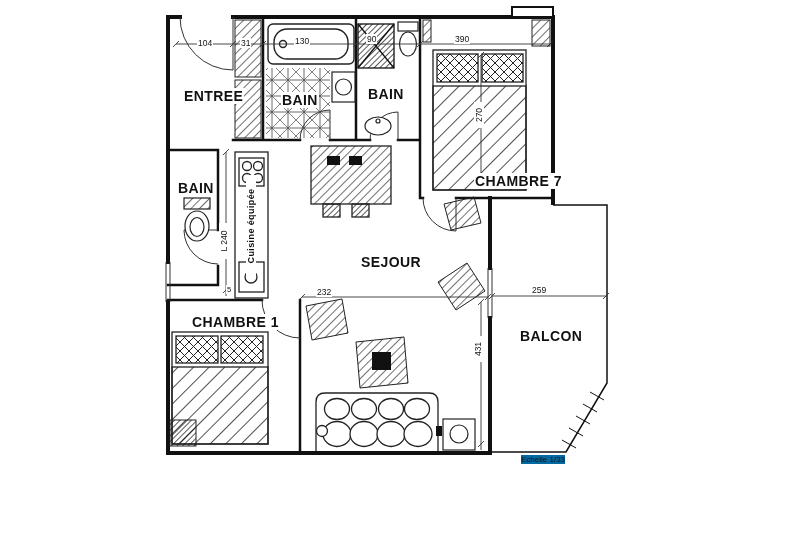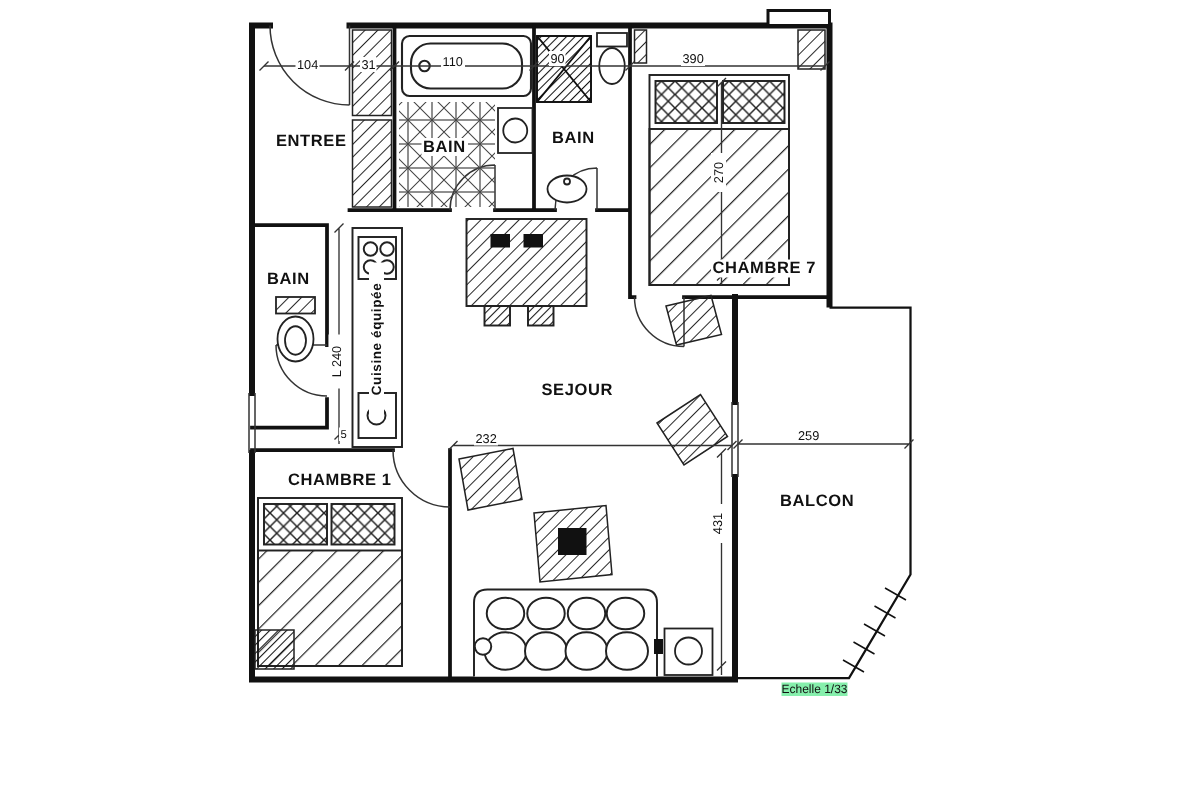--- a/index.html
+++ b/index.html
@@ -1,25 +1,25 @@
 <!DOCTYPE html>
 <html><head>
 <meta charset="utf-8">
 <style>
   html,body{margin:0;padding:0;background:#ffffff;}
   .plan-wrap{position:relative;width:787px;height:534px;background:#fff;
     font-family:"Liberation Sans",sans-serif;color:#111;overflow:hidden;}
   .plan-wrap svg{position:absolute;left:0;top:0;}
   .lbl{position:absolute;white-space:nowrap;color:#111;}
-  .room{font-size:11px;font-weight:bold;letter-spacing:.4px;background:#fff;padding:0 1px;}
+  .room{font-size:14px;font-weight:bold;letter-spacing:.4px;background:#fff;padding:0 1px;}
   .room.small{font-size:9px;}
   .dim{font-size:8.5px;background:#fff;padding:0 1px;}
   .dim.tiny{font-size:7.5px;}
   .rot{transform:rotate(-90deg);transform-origin:center;text-align:center;}
-  .scale-note{font-size:8px;background:#86efac;}
+  .scale-note{font-size:8px;background:#0369a1;}
 </style>
 </head>
 <body>
 
 <div class="plan-wrap">
 
 <svg width="787" height="534" viewBox="0 0 787 534">
   <defs>
     <pattern id="h45" patternUnits="userSpaceOnUse" width="6" height="6" patternTransform="rotate(45)">
       <line x1="0" y1="0" x2="0" y2="6" stroke="#222" stroke-width="1.3"></line>
@@ -178,21 +178,21 @@
 <span class="lbl room" style="left:367px;top:86px">BAIN</span>
 <span class="lbl room" style="left:474px;top:173px">CHAMBRE 7</span>
 <span class="lbl room" style="left:177px;top:180px">BAIN</span>
 <span class="lbl room small rot" style="left:200px;top:221px;width:100px">Cuisine équipée</span>
 <span class="lbl room" style="left:360px;top:254px">SEJOUR</span>
 <span class="lbl room" style="left:191px;top:314px">CHAMBRE 1</span>
 <span class="lbl room" style="left:519px;top:328px">BALCON</span>
 
 <span class="lbl dim" style="left:197px;top:38px">104</span>
 <span class="lbl dim" style="left:240px;top:38px">31</span>
-<span class="lbl dim" style="left:294px;top:36px">110</span>
+<span class="lbl dim" style="left:294px;top:36px">130</span>
 <span class="lbl dim" style="left:366px;top:34px">90</span>
 <span class="lbl dim" style="left:454px;top:34px">390</span>
 <span class="lbl dim rot" style="left:466px;top:110px;width:24px">270</span>
 <span class="lbl dim rot" style="left:206px;top:236px;width:34px">L 240</span>
 <span class="lbl dim tiny" style="left:226px;top:285px">5</span>
 <span class="lbl dim" style="left:316px;top:287px">232</span>
 <span class="lbl dim rot" style="left:465px;top:344px;width:24px">431</span>
 <span class="lbl dim" style="left:531px;top:285px">259</span>
 
 <span class="lbl scale-note" style="left:521px;top:455px">Echelle 1/33</span>

